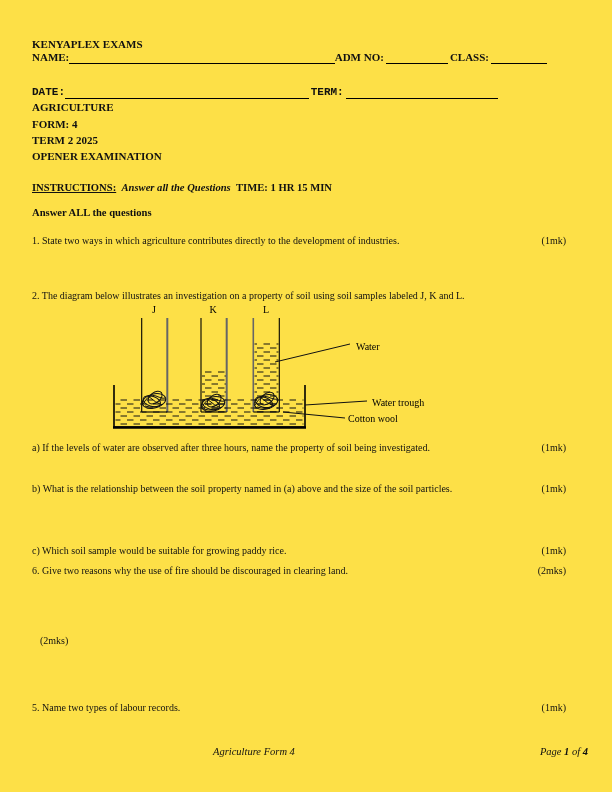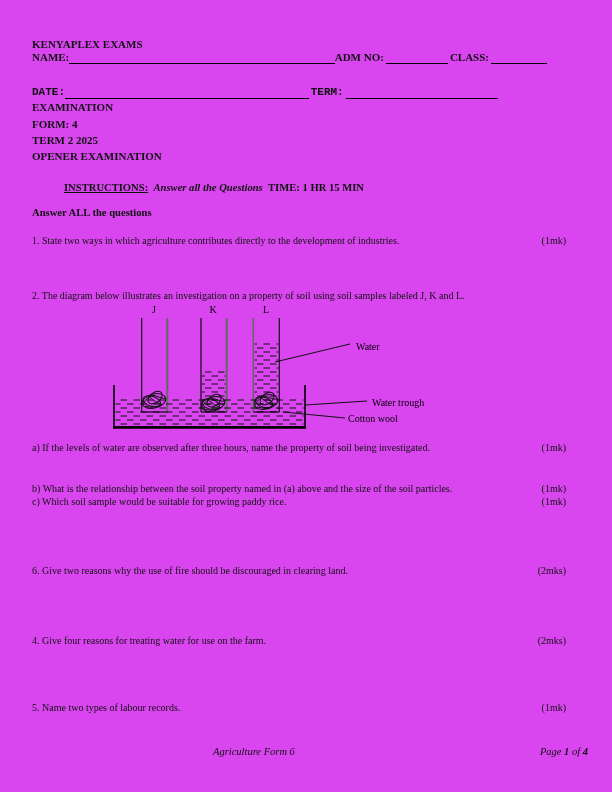--- a/index.html
+++ b/index.html
@@ -1,20 +1,20 @@
 <!DOCTYPE html>
 <html><head>
 <meta charset="utf-8">
 <style>
   html,body{margin:0;padding:0;background:#888;}
   .page{
     position:relative;
     width:612px;height:792px;
     margin:0 auto;
-    background:#d946ef;
+    background:#fde047;
     font-family:"Liberation Serif","DejaVu Serif",serif;
     color:#111;
     overflow:hidden;
   }
   .abs{position:absolute;}
   .hdr{position:absolute;left:32px;font-size:11px;font-weight:bold;line-height:13px;white-space:nowrap;}
   .form-row{position:absolute;left:32px;display:flex;align-items:flex-end;font-weight:bold;font-size:11px;line-height:13px;white-space:nowrap;}
   .blank{border-bottom:1.2px solid #000;height:12px;align-self:flex-end;}
   .grow1{flex:1;}
   .grow16{flex:1.6;}
@@ -49,26 +49,26 @@
     <span class="blank w56 lbl-gap"></span>
   </div>
 
   <div class="form-row" style="top:86px;width:466px;font-family:Liberation Mono, monospace;">
     <span>DATE:</span>
     <span class="blank grow16"></span>
     <span class="lbl-gap">TERM:</span>
     <span class="blank grow1 lbl-gap"></span>
   </div>
 
-  <div class="hdr" style="top:101px;">EXAMINATION</div>
+  <div class="hdr" style="top:101px;">AGRICULTURE</div>
   <div class="hdr" style="top:118px;">FORM: 4</div>
   <div class="hdr" style="top:134px;">TERM 2 2025</div>
   <div class="hdr" style="top:150px;">OPENER EXAMINATION</div>
 
-  <div class="instr" style="top:181px;margin-left:32px;">
+  <div class="instr" style="top:181px;">
     <span class="u">INSTRUCTIONS:</span>
     <span>&nbsp;</span><span class="bi">Answer all the Questions</span>
     <span>&nbsp;</span><span class="b">TIME: 1 HR 15 MIN</span>
   </div>
   <div class="instr" style="top:206px;font-weight:bold;">Answer ALL the questions</div>
 
   <div class="qrow" style="top:234px;">
     <span class="qtext">1. State two ways in which agriculture contributes directly to the development of industries.</span>
     <span class="qmarks">(1mk)</span>
   </div>
@@ -140,36 +140,35 @@
   <div class="qrow" style="top:441px;">
     <span class="qtext">a) If the levels of water are observed after three hours, name the property of soil being investigated.</span>
     <span class="qmarks">(1mk)</span>
   </div>
 
   <div class="qrow" style="top:482px;justify-content:space-between;">
     <span class="qtext">b) What is the relationship between the soil property named in (a) above and the size of the soil particles.</span>
     <span class="qmarks">(1mk)</span>
   </div>
 
-  <div class="qrow" style="top:495px;align-items:flex-end;">
+  <div class="qrow" style="top:544px;align-items:flex-end;">
     <span class="qtext">c) Which soil sample would be suitable for growing paddy rice.</span>
     <span class="qmarks">(1mk)</span>
   </div>
 
   <div class="qrow" style="top:564px;">
     <span class="qtext">6. Give two reasons why the use of fire should be discouraged in clearing land.</span>
     <span class="qmarks">(2mks)</span>
   </div>
 
   <div class="qrow" style="top:634px;">
-    <span class="qtext">4. Give four reasons for treating water for use on the farm.</span>
     <span class="qmarks">(2mks)</span>
   </div>
 
   <div class="qrow" style="top:701px;">
     <span class="qtext">5. Name two types of labour records.</span>
     <span class="qmarks">(1mk)</span>
   </div>
 
-  <div class="footer-center">Agriculture Form 6</div>
+  <div class="footer-center">Agriculture Form 4</div>
   <div class="footer-page"><span>Page</span>&nbsp;<span class="pb">1</span>&nbsp;<span>of</span>&nbsp;<span class="pb">4</span></div>
 
 </div>
 
 </body></html>

